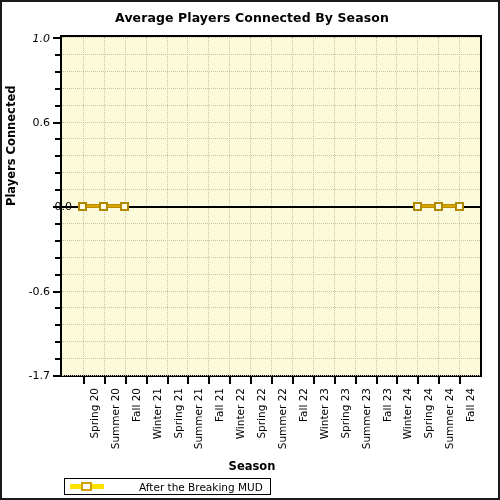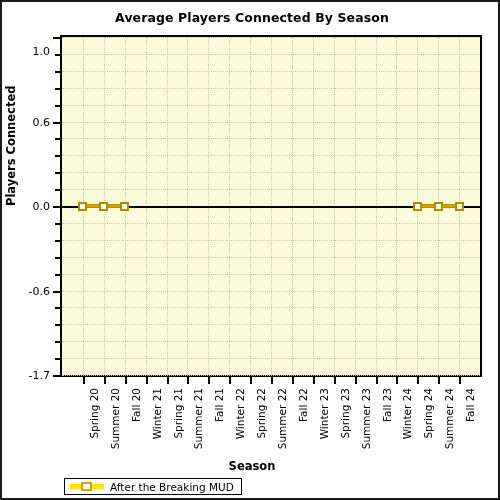--- a/index.html
+++ b/index.html
@@ -171,20 +171,21 @@
     width: 11px;
     height: 9px;
     background: #ffffff;
     border: 2px solid #d4a200;
     box-sizing: border-box;
   }
   #legend-label {
     font-size: 10.5px;
     color: #000000;
     white-space: nowrap;
+    margin-left: 29px;
   }
 </style>
 </head>
 <body>
 
 <div id="chart-root">
 
   <div id="chart-title">Average Players Connected By Season</div>
 
   <div id="plot-area">
@@ -250,25 +251,25 @@
       <span class="sw-marker"></span>
     </span>
     <span id="legend-label">After the Breaking MUD</span>
   </div>
 
 <div class="ytick-major" style="top: 373px;"></div>
     <div class="ytick-label" style="top: 373px; left: 0px; width: 48px;">-1.7</div>
     <div class="ytick-major" style="top: 288.5px;"></div>
     <div class="ytick-label" style="top: 288.5px; left: 0px; width: 48px;">-0.6</div>
     <div class="ytick-major" style="top: 204px;"></div>
-    <div class="ytick-label" style="top: 204px; left: 0px; width: 48px;">0.0</div>
+    <div class="ytick-label" style="top: 204px; left: 0px; width: 48px; padding-left: 22px;">0.0</div>
     <div class="ytick-major" style="top: 119.5px;"></div>
     <div class="ytick-label" style="top: 119.5px; left: 0px; width: 48px;">0.6</div>
     <div class="ytick-major" style="top: 35px;"></div>
-    <div class="ytick-label" style="top: 49px; left: 0px; width: 48px;">1.0</div>
+    <div class="ytick-label" style="top: 36px; left: 0px; width: 48px; font-style: italic;">1.0</div>
     <div class="ytick-minor" style="top: 356.1px;"></div>
     <div class="ytick-minor" style="top: 339.2px;"></div>
     <div class="ytick-minor" style="top: 322.3px;"></div>
     <div class="ytick-minor" style="top: 305.4px;"></div>
     <div class="ytick-minor" style="top: 271.6px;"></div>
     <div class="ytick-minor" style="top: 254.7px;"></div>
     <div class="ytick-minor" style="top: 237.8px;"></div>
     <div class="ytick-minor" style="top: 220.9px;"></div>
     <div class="ytick-minor" style="top: 187.1px;"></div>
     <div class="ytick-minor" style="top: 170.2px;"></div>

